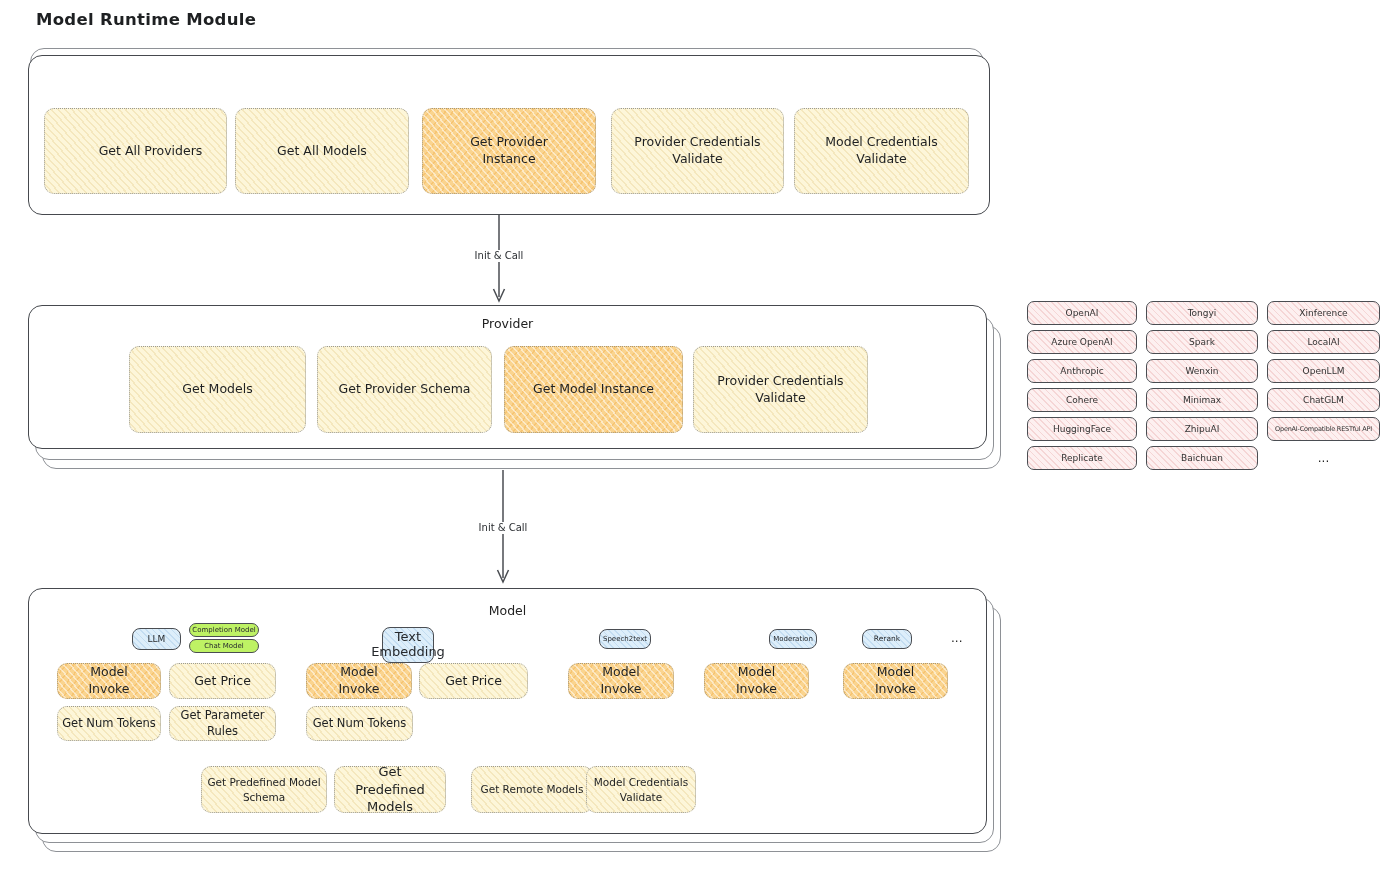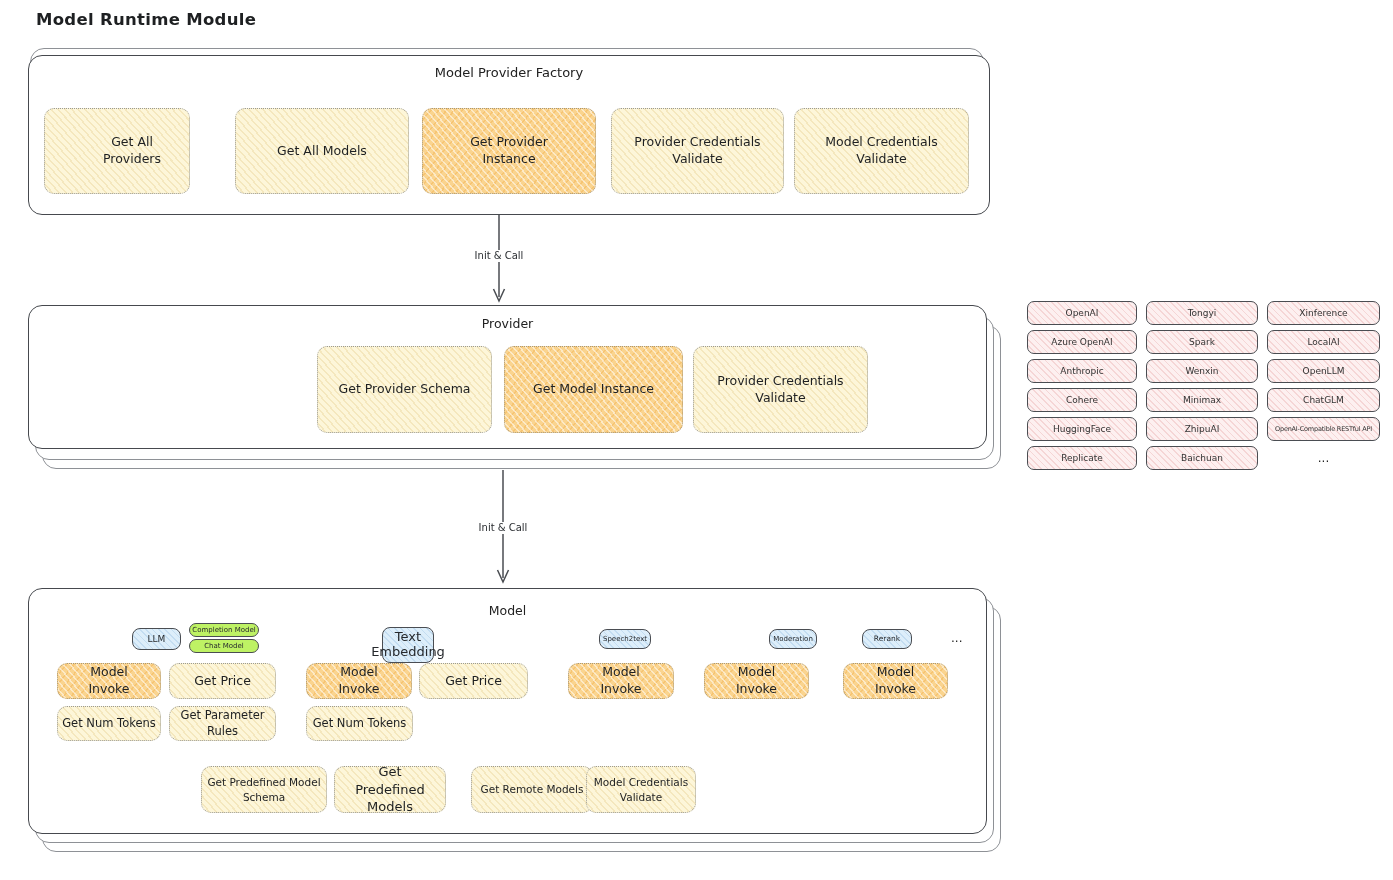--- a/index.html
+++ b/index.html
@@ -74,38 +74,38 @@
 </style>
 </head>
 <body>
 
 <div class="canvas">
 
   <div class="diagram-title">Model Runtime Module</div>
 
   <div class="layer" style="left:30px;top:48px;width:952px;height:160px;"></div>
   <div class="panel" style="left:28px;top:55px;width:960px;height:158px;">
-    <div class="panel-title" style="top:9px;">Model Provider Factory</div>
-    <div class="btn yellow" style="left:15px;top:52px;width:146px;height:86px;padding-left:42px;">Get All Providers</div>
+    <div class="btn yellow" style="left:15px;top:52px;width:183px;height:86px;padding-left:42px;">Get All Providers</div>
     <div class="btn yellow" style="left:206px;top:52px;width:174px;height:86px;">Get All Models</div>
     <div class="btn orange" style="left:393px;top:52px;width:174px;height:86px;padding:0 32px;">Get Provider Instance</div>
     <div class="btn yellow" style="left:582px;top:52px;width:173px;height:86px;">Provider Credentials Validate</div>
     <div class="btn yellow" style="left:765px;top:52px;width:175px;height:86px;">Model Credentials Validate</div>
   </div>
 
   <svg class="edge" style="left:490px;top:215px;" width="18" height="90">
     <line x1="9" y1="0" x2="9" y2="82" stroke="#4a4d52" stroke-width="1.5"></line>
     <path d="M3.5,74 L9,86 L14.5,74" fill="none" stroke="#4a4d52" stroke-width="1.5"></path>
   </svg>
   <div class="edge-label" style="left:462px;top:250px;">Init &amp; Call</div>
 
   <div class="layer" style="left:42px;top:325px;width:957px;height:142px;"></div>
   <div class="layer" style="left:35px;top:316px;width:957px;height:142px;"></div>
   <div class="panel" style="left:28px;top:305px;width:957px;height:142px;">
     <div class="panel-title" style="top:10px;font-size:12.5px;">Provider</div>
+    <div class="btn yellow" style="left:100px;top:40px;width:177px;height:87px;">Get Models</div>
     <div class="btn yellow" style="left:288px;top:40px;width:175px;height:87px;">Get Provider Schema</div>
     <div class="btn orange" style="left:475px;top:40px;width:179px;height:87px;">Get Model Instance</div>
     <div class="btn yellow" style="left:664px;top:40px;width:175px;height:87px;">Provider Credentials Validate</div>
   </div>
 
   <div class="chips">
     <div class="chip">OpenAI</div>
     <div class="chip">Azure OpenAI</div>
     <div class="chip">Anthropic</div>
     <div class="chip">Cohere</div>

